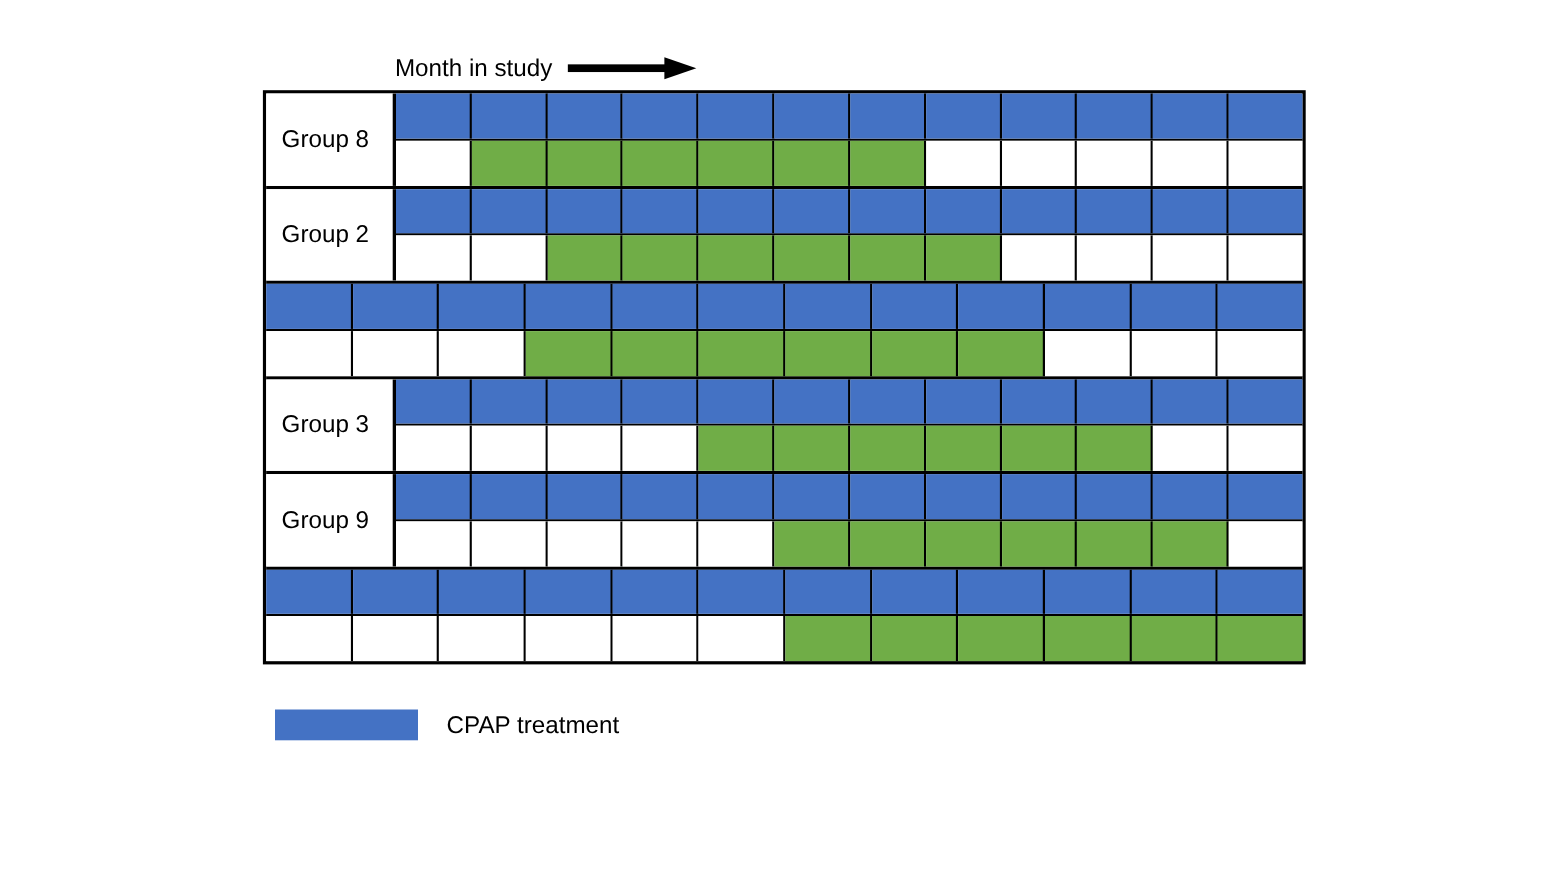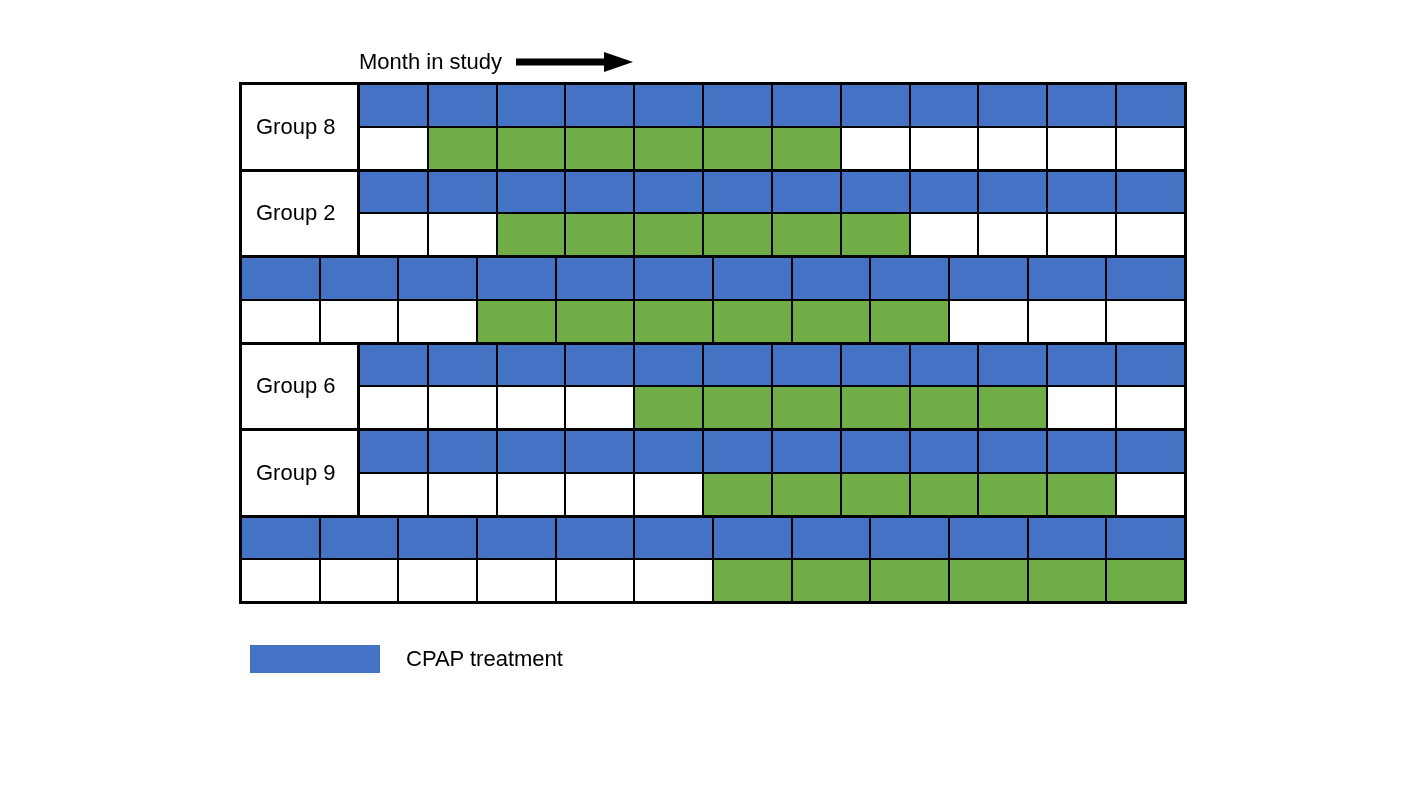--- a/index.html
+++ b/index.html
@@ -239,21 +239,21 @@
         <div class="cell fill-green" style="background: rgb(112, 173, 71);"></div>
         <div class="cell fill-green" style="background: rgb(112, 173, 71);"></div>
         <div class="cell fill-none" style="background: rgb(255, 255, 255);"></div>
         <div class="cell fill-none" style="background: rgb(255, 255, 255);"></div>
         <div class="cell fill-none" style="background: rgb(255, 255, 255);"></div>
       </div>
     </div>
   </div>
 
   <div class="group-row">
-    <div class="group-label-cell">Group 6</div>
+    <div class="group-label-cell">Group 3</div>
     <div class="group-tracks">
       <div class="track track-cpap">
         <div class="cell fill-blue" style="background: rgb(68, 114, 196);"></div>
         <div class="cell fill-blue" style="background: rgb(68, 114, 196);"></div>
         <div class="cell fill-blue" style="background: rgb(68, 114, 196);"></div>
         <div class="cell fill-blue" style="background: rgb(68, 114, 196);"></div>
         <div class="cell fill-blue" style="background: rgb(68, 114, 196);"></div>
         <div class="cell fill-blue" style="background: rgb(68, 114, 196);"></div>
         <div class="cell fill-blue" style="background: rgb(68, 114, 196);"></div>
         <div class="cell fill-blue" style="background: rgb(68, 114, 196);"></div>

